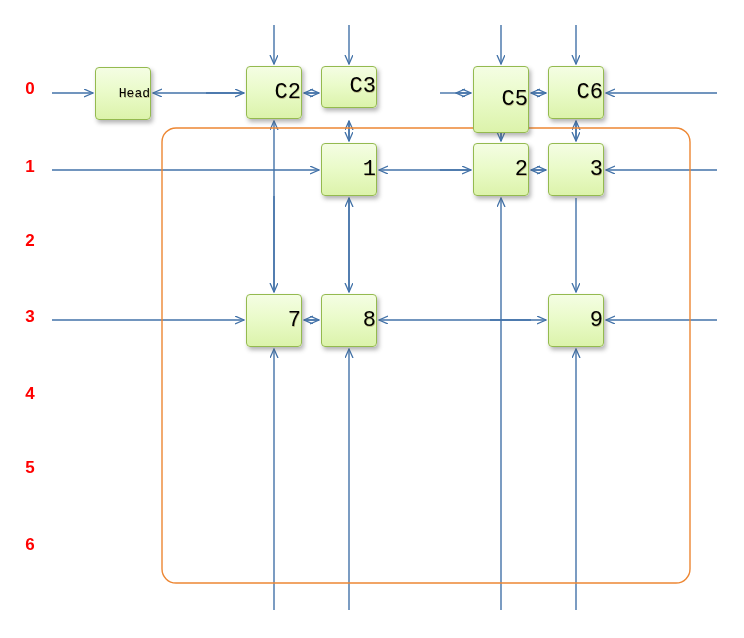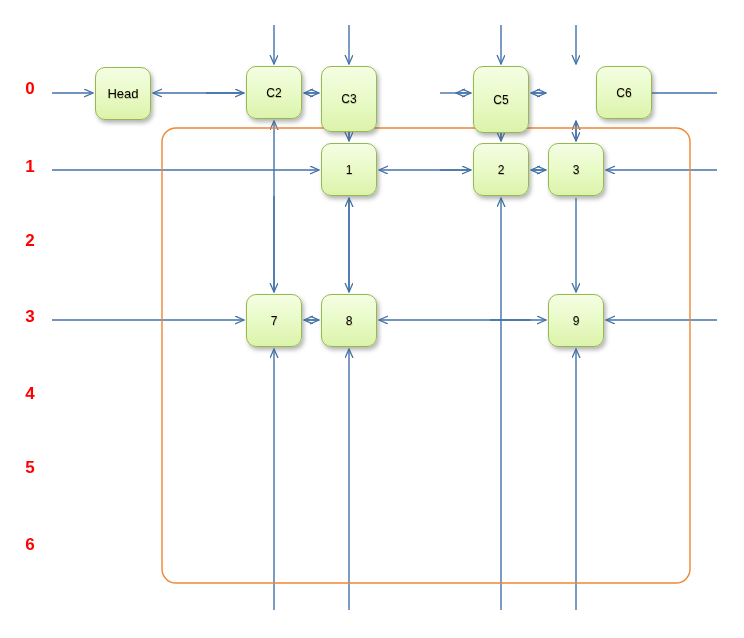--- a/index.html
+++ b/index.html
@@ -32,32 +32,32 @@
     font-size: 17px;
     font-family: "Liberation Sans", sans-serif;
     line-height: 1;
     text-align: center;
     width: 20px;
   }
   .node {
     position: absolute;
     box-sizing: border-box;
     border: 1px solid #94ba4f;
-    border-radius: 10px;
+    border-radius: 4px;
     background: linear-gradient(to bottom, #f4fde3 0%, #eafbca 45%, #dcf3ab 100%);
     box-shadow: 2px 3px 4px rgba(90,90,90,0.45);
     display: flex;
     align-items: center;
-    justify-content: center;
+    justify-content: flex-end;
     color: #000000;
-    font-family: Liberation Sans, sans-serif;
+    font-family: Liberation Mono, monospace;
     text-shadow: 0.5px 0.5px 0 rgba(120,90,40,0.35);
   }
   .node-label {
-    font-size: 12px;
+    font-size: 22px;
     line-height: 1;
     display: block;
   }
   .node.small .node-label {
     font-size: 13px;
   }
 </style>
 </head>
 <body>
 
@@ -145,27 +145,27 @@
     <div class="row-label" style="left:20px; top:536px;">6</div>
   </div>
 
   <div>
     <div class="node small" style="left:95px; top:67px; width:56px; height:53px;">
       <span class="node-label">Head</span>
     </div>
     <div class="node" style="left:246px; top:66px; width:56px; height:53px;">
       <span class="node-label">C2</span>
     </div>
-    <div class="node" style="left:321px; top:66px; width:56px; height:66px;">
+    <div class="node" style="left:321px; top:66px; width:56px; height:42px;">
       <span class="node-label">C3</span>
     </div>
     <div class="node" style="left:473px; top:66px; width:56px; height:67px;">
       <span class="node-label">C5</span>
     </div>
-    <div class="node" style="left:548px; top:66px; width:56px; height:53px;margin-left:48px;">
+    <div class="node" style="left:548px; top:66px; width:56px; height:53px;">
       <span class="node-label">C6</span>
     </div>
     <div class="node" style="left:321px; top:143px; width:56px; height:53px;">
       <span class="node-label">1</span>
     </div>
     <div class="node" style="left:473px; top:143px; width:56px; height:53px;">
       <span class="node-label">2</span>
     </div>
     <div class="node" style="left:548px; top:143px; width:56px; height:53px;">
       <span class="node-label">3</span>

